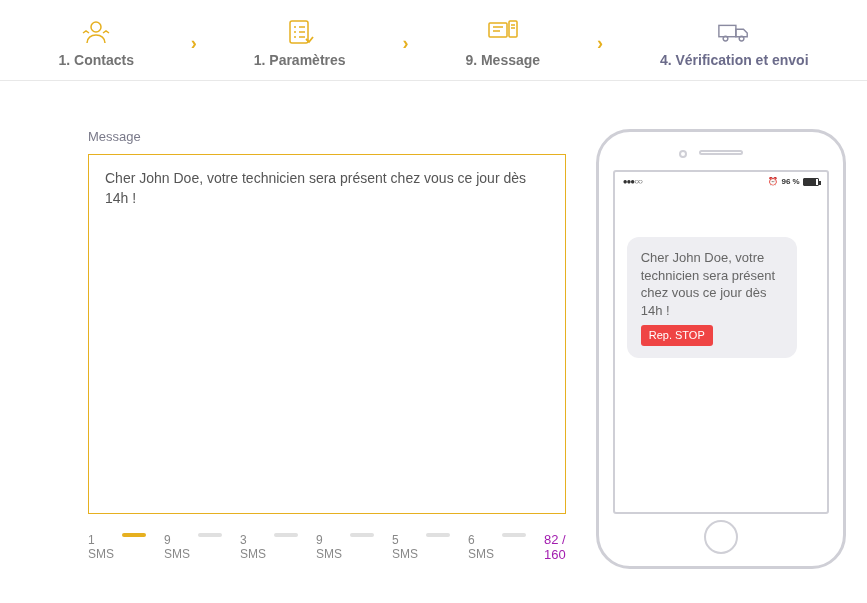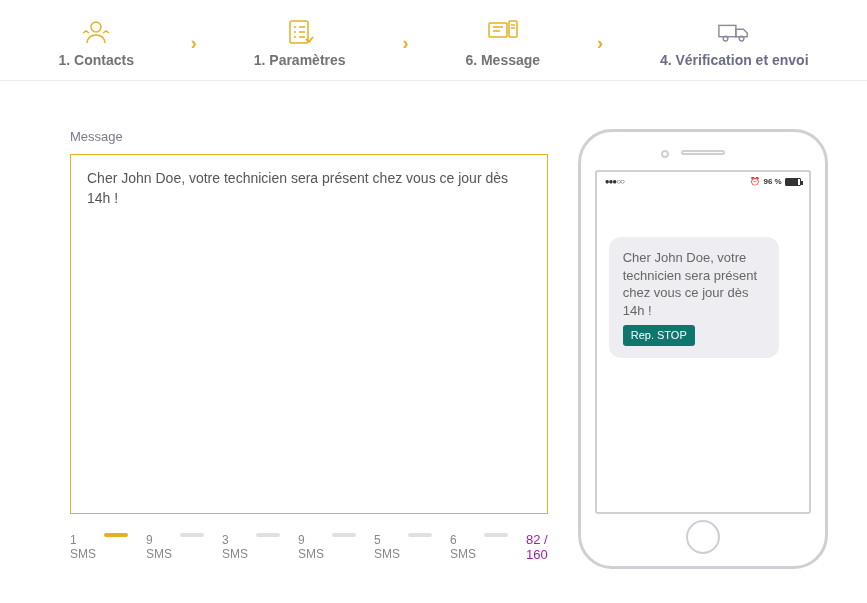--- a/index.html
+++ b/index.html
@@ -38,21 +38,21 @@
 .step-active .step-label { color: #737373; }
 .step-inactive .step-label { color: #6b6b8a; }
 .chevron {
   color: #e6b020;
   font-size: 18px;
   font-weight: bold;
 }
 .main {
   display: flex;
   gap: 30px;
-  padding: 48px 70px 0 70px;
+  padding: 48px 70px 0 88px;
 }
 .left {
   flex: 1;
   display: flex;
   flex-direction: column;
 }
 .msg-label {
   font-size: 13px;
   color: #7a7a8a;
   margin-bottom: 10px;
@@ -179,21 +179,21 @@
   background: #eeeef2;
   border-radius: 12px;
   padding: 12px 14px;
   font-size: 13px;
   color: #666;
   line-height: 1.35;
   max-width: 170px;
 }
 .stop-tag {
   display: inline-block;
-  background: #0f766e;
+  background: #ef4444;
   color: #fff;
   font-size: 11px;
   padding: 3px 8px;
   border-radius: 3px;
   margin-top: 6px;
   font-weight: 500;
   text-align: center;
 }
 .phone-home {
   position: absolute;
@@ -238,21 +238,21 @@
   <span class="chevron">›</span>
   <div class="step step-active">
     <div class="step-icon">
       <svg width="32" height="26" viewBox="0 0 32 26" fill="none" stroke="#e6b020" stroke-width="1.5">
         <rect x="2" y="4" width="18" height="14" rx="1"></rect>
           <path d="M6 8h10M6 12h7"></path>
           <rect x="22" y="2" width="8" height="16" rx="1"></rect>
           <path d="M24 6h4M24 9h4"></path>
       </svg>
     </div>
-    <span class="step-label">6. Message</span>
+    <span class="step-label">9. Message</span>
   </div>
   <span class="chevron">›</span>
   <div class="step step-inactive">
     <div class="step-icon">
       <svg width="36" height="26" viewBox="0 0 36 26" fill="none" stroke="#8a8aa0" stroke-width="1.5">
         <rect x="2" y="6" width="18" height="12"></rect>
           <path d="M20 10h8l4 4v4H20z"></path>
           <circle cx="9" cy="20" r="2.5"></circle>
           <circle cx="26" cy="20" r="2.5"></circle>
       </svg>

